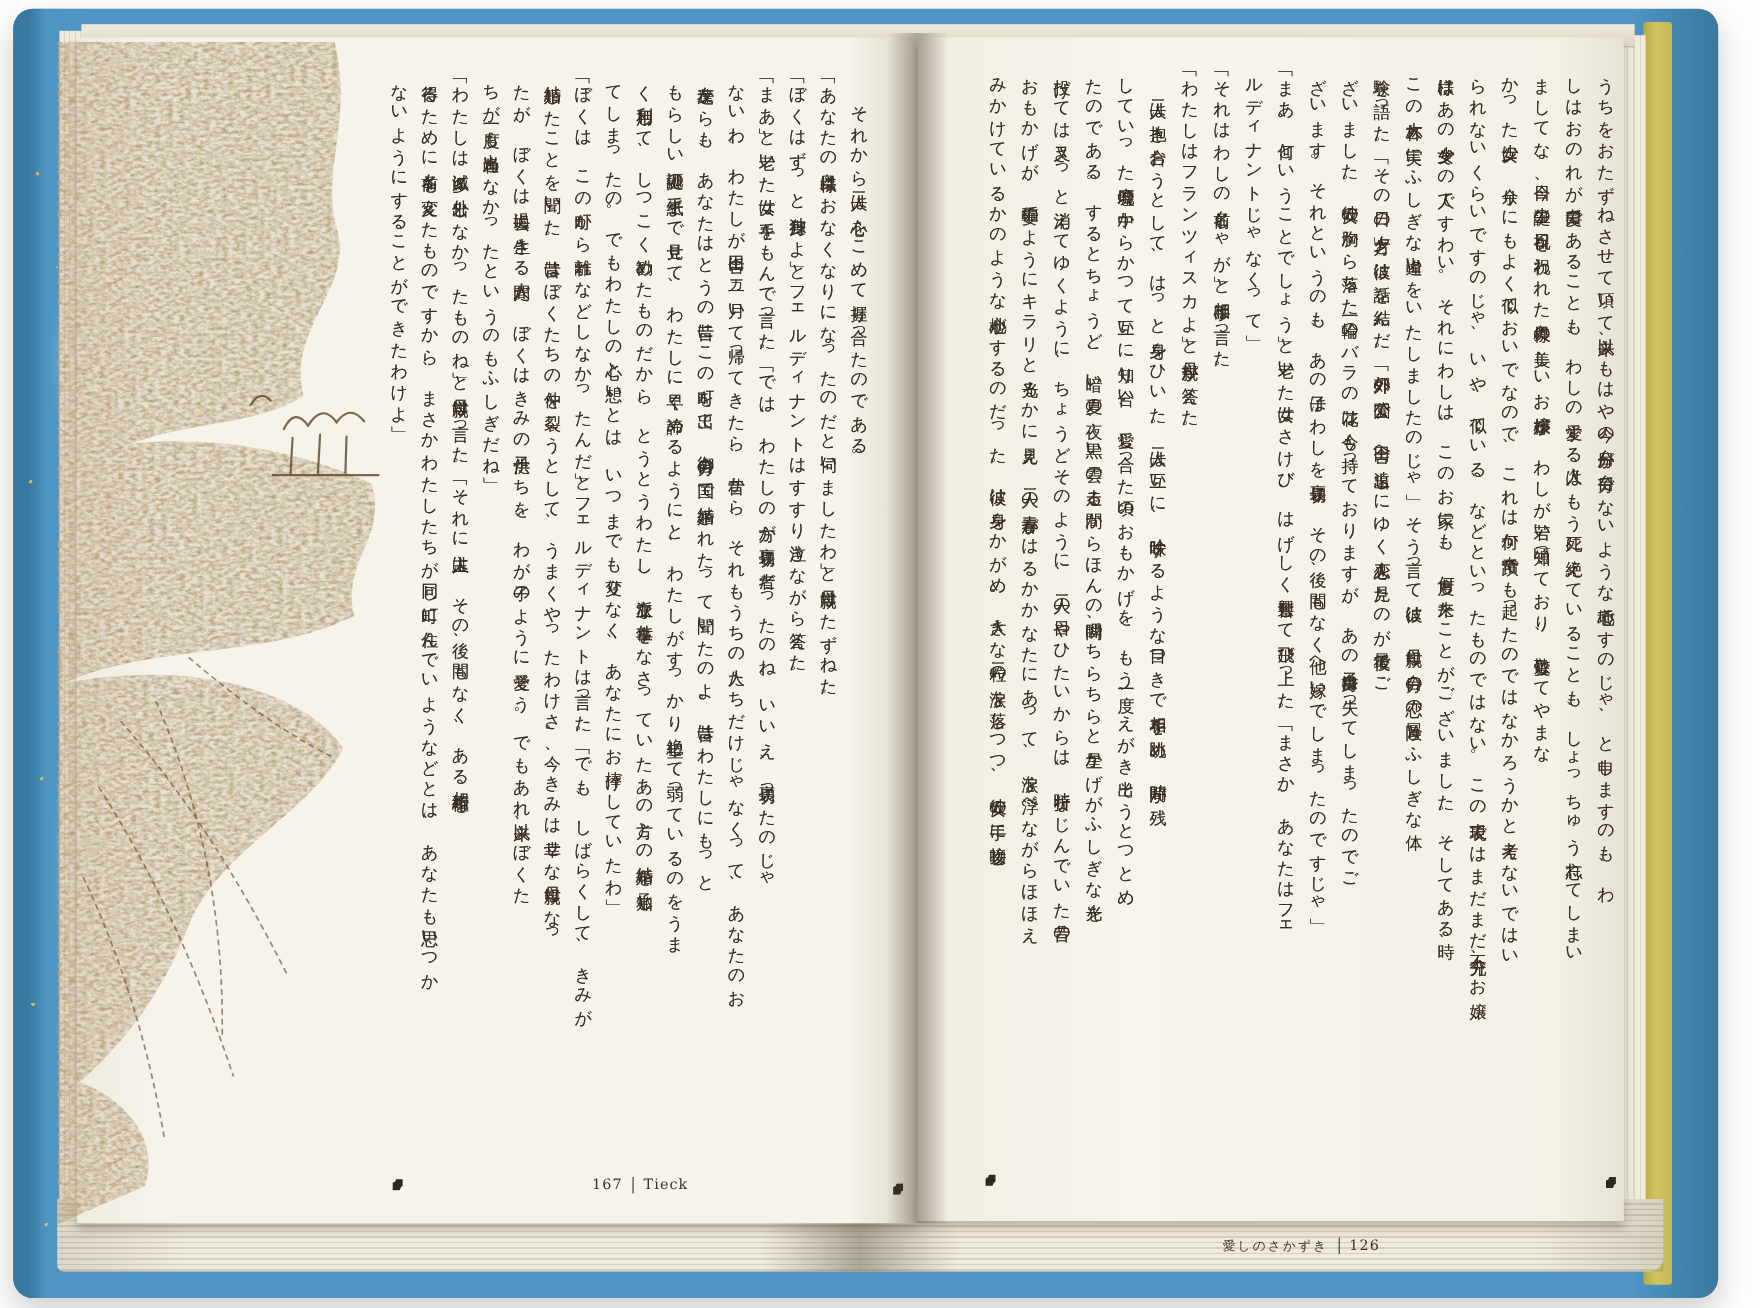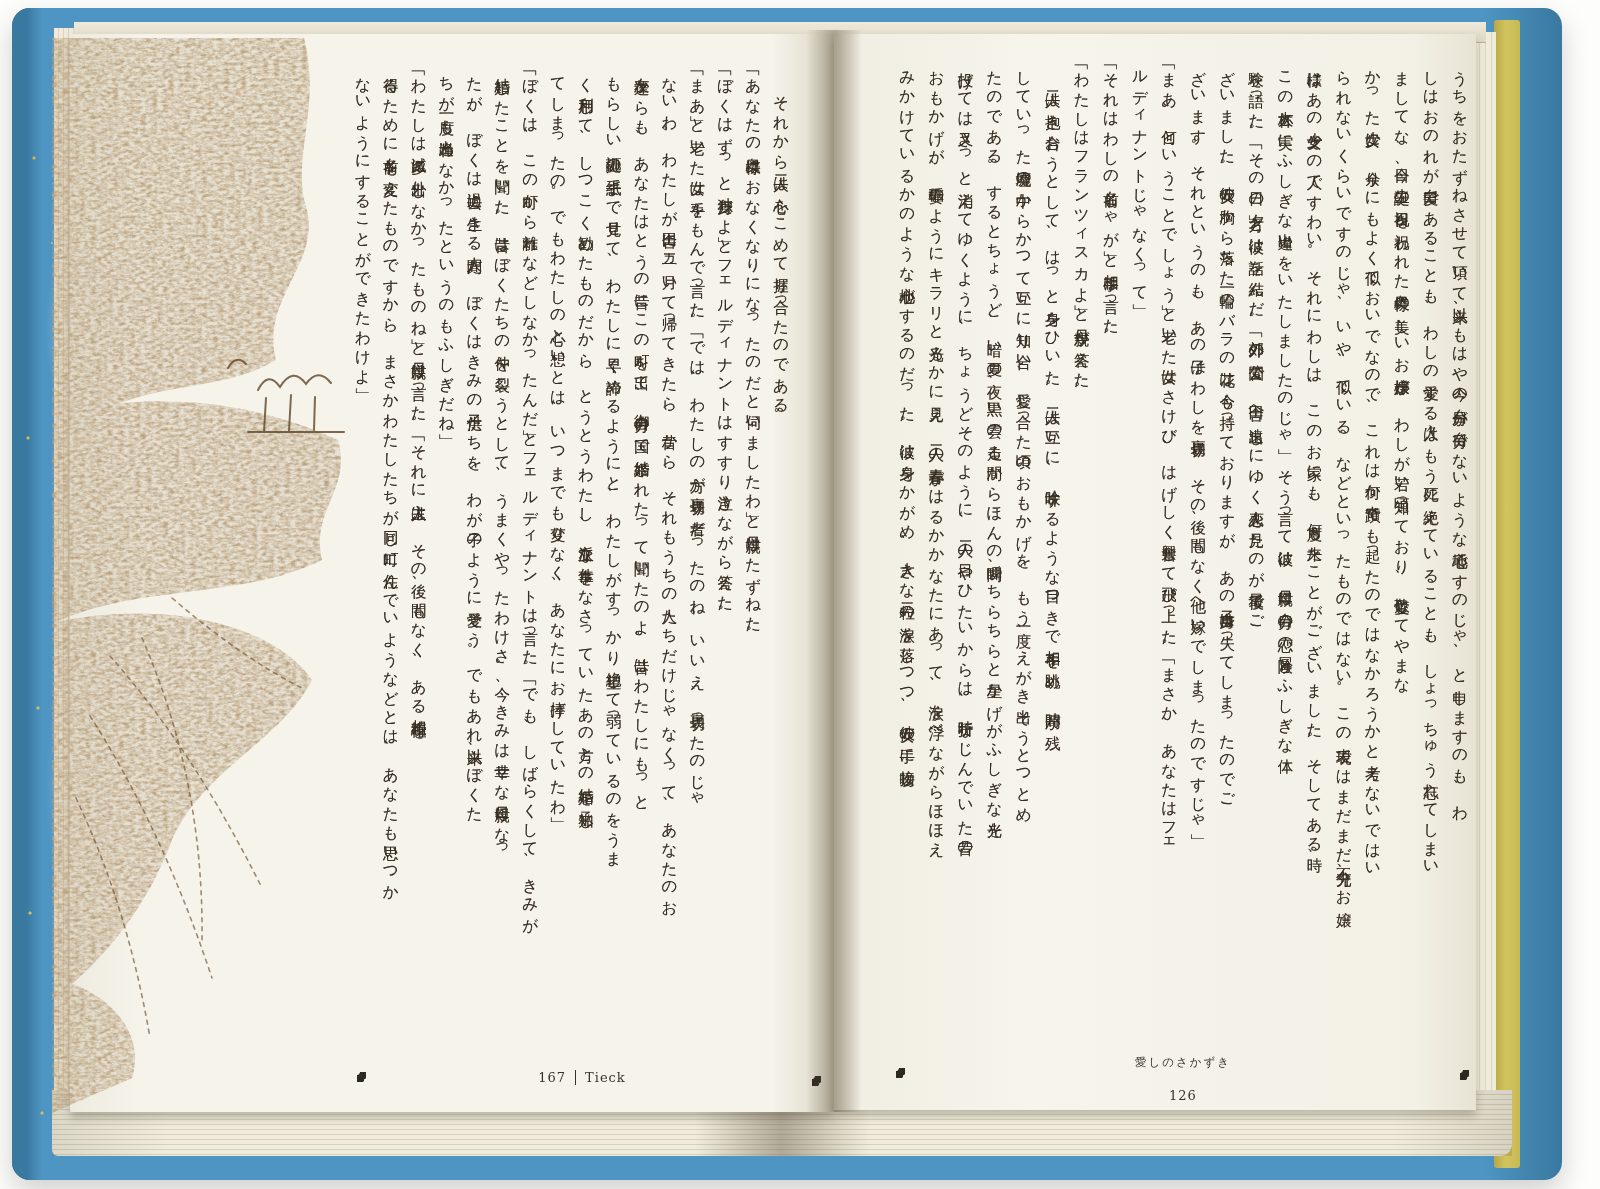--- a/index.html
+++ b/index.html
@@ -91,21 +91,21 @@
   .col.pad1{padding-top:19px;height:calc(100% - 19px);}
   
   .footer{
     position:absolute;height:18px;display:flex;align-items:center;justify-content:center;
     gap:9px;color:#3a3228;font-size:13px;letter-spacing:1px;
   }
   .footer .rule{width:1px;height:15px;background:#3a3228;}
   .footer .head-jp{font-size:11.5px;letter-spacing:2px;}
   .footer .head-latin{}
   .lp-footer{left:289px;top:1034px;width:446px;}
-  .rp-footer{left:58px;top:1036px;width:582px;flex-direction:column;}
+  .rp-footer{left:58px;top:1089px;width:582px;}
   
   .orn{
     position:absolute;width:9px;height:10px;
     background:
       radial-gradient(circle at 32% 68%, #2e2820 46%, transparent 52%),
       radial-gradient(circle at 72% 28%, #2e2820 40%, transparent 48%);
   }
   .illus{position:absolute;left:-18px;top:4px;pointer-events:none;}
 </style>
 </head>

